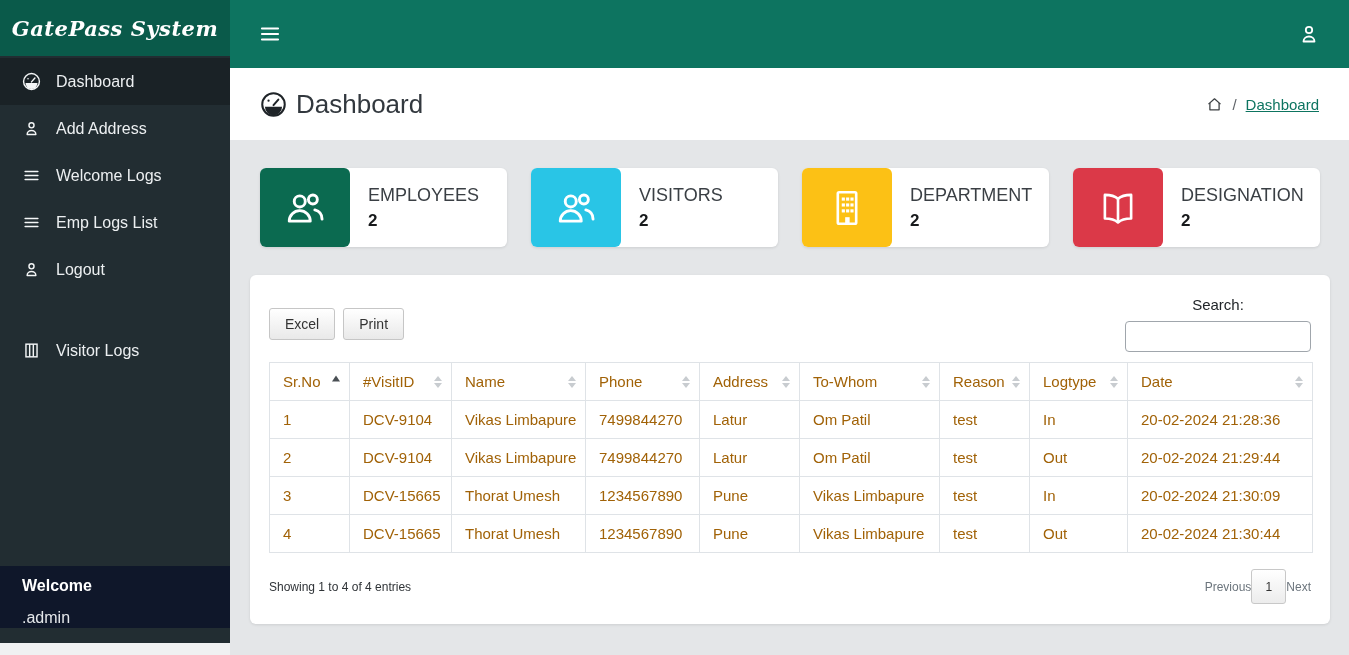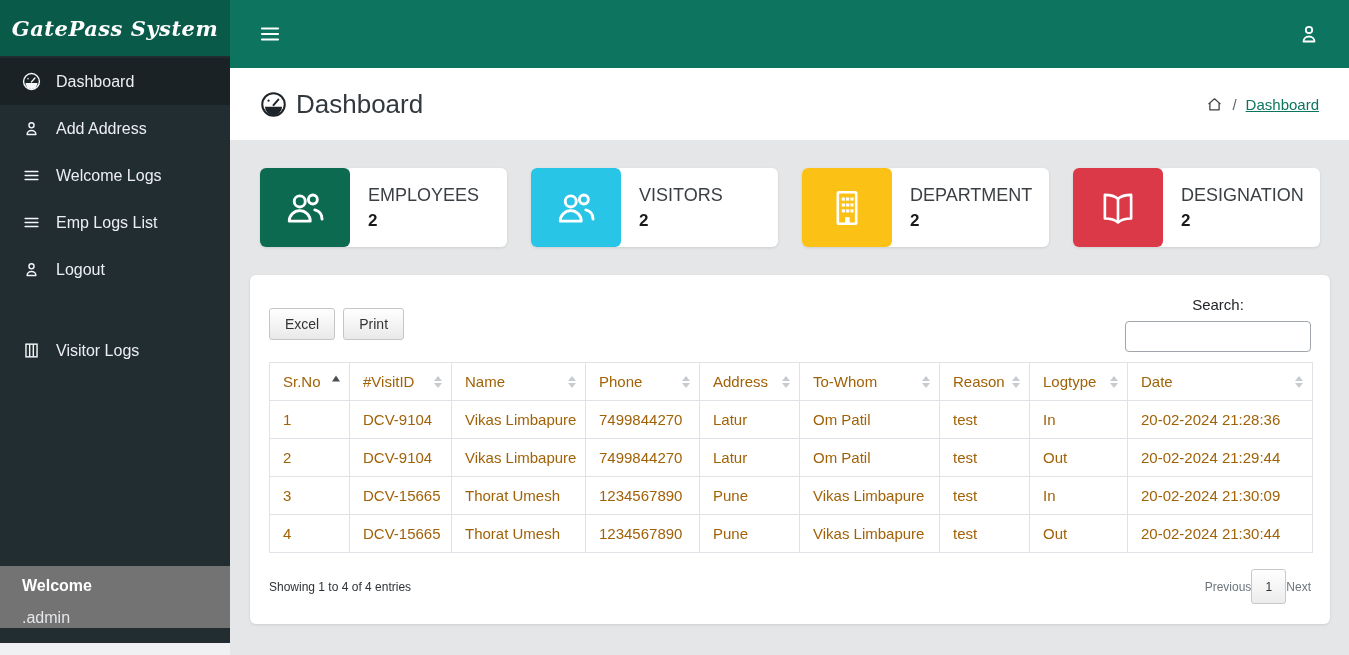--- a/index.html
+++ b/index.html
@@ -12,21 +12,21 @@
   .sidebar::after { content:""; position:absolute; left:0; bottom:0; width:100%; height:12px; background:#f0f1f2; }
   .brand { height:56px; background:#0a5a4a; color:#fff; display:flex; align-items:center; justify-content:center;
            font-family:"DejaVu Serif", serif; font-style:italic; font-weight:bold; font-size:21px; letter-spacing:.5px; }
   .nav { padding-top:2px; }
   .nav-item { display:flex; align-items:center; gap:15px; height:47px; padding-left:22px; color:#eceff1;
               font-size:16px; cursor:pointer; text-decoration:none; }
   .nav-item.active { background:#1a2226; }
   .nav-item.gap-above { margin-top:34px; }
   .nav-item .icn { width:19px; height:19px; display:inline-flex; color:#f4f6f7; flex:none; }
   .icn svg { width:100%; height:100%; }
-  .welcome { position:absolute; left:0; bottom:27px; width:100%; height:62px; background:#737373;
+  .welcome { position:absolute; left:0; bottom:27px; width:100%; height:62px; background:#0f172a;
              padding:11px 0 0 22px; color:#fff; }
   .welcome-title { font-weight:bold; font-size:16px; }
   .welcome-user { font-size:16px; color:#e4e7ea; margin-top:14px; }
 
   
   .main { flex:1; display:flex; flex-direction:column; min-width:0; }
   .topbar { height:68px; background:#0d7460; display:flex; align-items:center; padding:0 28px; color:#fff; flex:none; }
   .topbar .icn { width:24px; height:24px; color:#fff; cursor:pointer; }
   .topbar-spacer { flex:1; }
   .content-header { height:72px; background:#fff; display:flex; align-items:center; justify-content:space-between;

